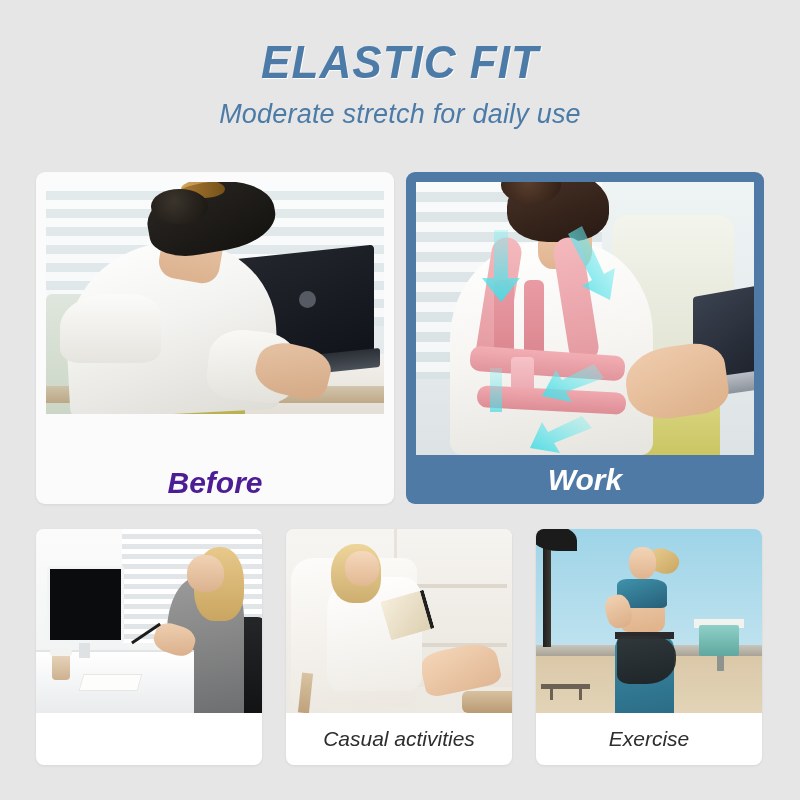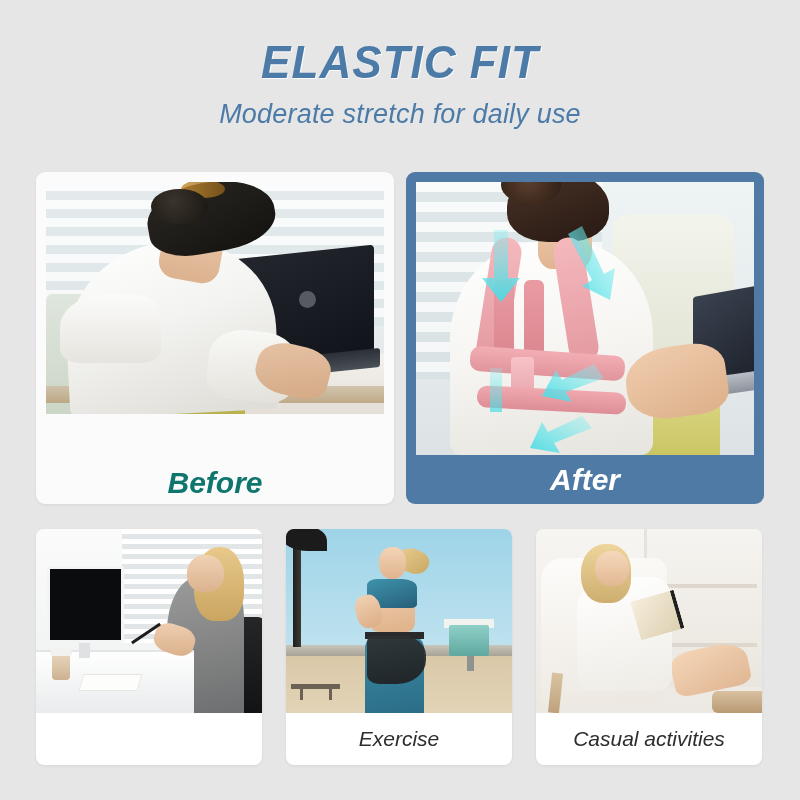--- a/index.html
+++ b/index.html
@@ -83,21 +83,21 @@
   .label-band {
     height: 49px;
     display: flex;
     align-items: center;
     justify-content: center;
     font-size: 30px;
     font-weight: bold;
     font-style: italic;
   }
 
-  .label-before { color: #0f766e; margin-top: 48px; }
+  .label-before { color: #4c1d95; margin-top: 48px; }
   .label-after  { color: #ffffff; }
 
   
   .usecase-row {
     position: absolute;
     top: 529px;
     left: 36px;
     width: 728px;
     height: 236px;
     display: flex;
@@ -602,21 +602,21 @@
           <path d="M152 52 L166 44 L188 92 L199 86 L194 118 L166 104 L176 98 Z" fill="url(#cy2)"></path>
 
           <path d="M188 196 L178 182 L146 198 L140 188 L126 214 L156 220 L150 210 Z" fill="url(#cy2)"></path>
 
           <path d="M176 246 L166 234 L132 250 L126 240 L114 266 L144 271 L138 261 Z" fill="url(#cy2)"></path>
 
           <path d="M74 186 L86 186 L86 230 L74 230 Z" fill="url(#cy)" opacity="0.75"></path>
         </svg>
       </div>
     </div>
-    <div class="label-band label-after">After</div>
+    <div class="label-band label-after">Work</div>
   </div>
 </div>
 
 <div class="usecase-row">
 
   <div class="usecase-card">
     <div class="usecase-photo">
       <div class="scene">
         <div class="wk-bg"></div>
         <div class="wk-window"></div>
@@ -627,20 +627,40 @@
         <div class="wk-desk"></div>
         <div class="wk-monitor"></div>
         <div class="wk-stand"></div>
         <div class="wk-cup"></div>
         <div class="wk-cuplid"></div>
         <div class="wk-paper"></div>
         <div class="wk-arm"></div>
         <div class="wk-pen"></div>
       </div>
     </div>
+  </div>
+
+  <div class="usecase-card">
+    <div class="usecase-photo">
+      <div class="scene">
+        <div class="cs-bg"></div>
+        <div class="cs-shelf"></div>
+        <div class="cs-shelf-line1"></div>
+        <div class="cs-shelf-line2"></div>
+        <div class="cs-stool"></div>
+        <div class="cs-chair"></div>
+        <div class="cs-chairleg"></div>
+        <div class="cs-legs"></div>
+        <div class="cs-person"></div>
+        <div class="cs-hair"></div>
+        <div class="cs-head"></div>
+        <div class="cs-book"></div>
+      </div>
+    </div>
+    <div class="usecase-label">Casual activities</div>
   </div>
 
   <div class="usecase-card">
     <div class="usecase-photo">
       <div class="scene">
         <div class="ex-sky"></div>
         <div class="ex-sand"></div>
         <div class="ex-wall"></div>
         <div class="ex-tower-roof"></div>
         <div class="ex-tower"></div>
@@ -655,33 +675,13 @@
         <div class="ex-top"></div>
         <div class="ex-waistband"></div>
         <div class="ex-jacket"></div>
         <div class="ex-arm"></div>
         <div class="ex-ponytail"></div>
         <div class="ex-head"></div>
       </div>
     </div>
     <div class="usecase-label">Exercise</div>
   </div>
-
-  <div class="usecase-card">
-    <div class="usecase-photo">
-      <div class="scene">
-        <div class="cs-bg"></div>
-        <div class="cs-shelf"></div>
-        <div class="cs-shelf-line1"></div>
-        <div class="cs-shelf-line2"></div>
-        <div class="cs-stool"></div>
-        <div class="cs-chair"></div>
-        <div class="cs-chairleg"></div>
-        <div class="cs-legs"></div>
-        <div class="cs-person"></div>
-        <div class="cs-hair"></div>
-        <div class="cs-head"></div>
-        <div class="cs-book"></div>
-      </div>
-    </div>
-    <div class="usecase-label">Casual activities</div>
-  </div>
 </div>
 
 </body></html>

